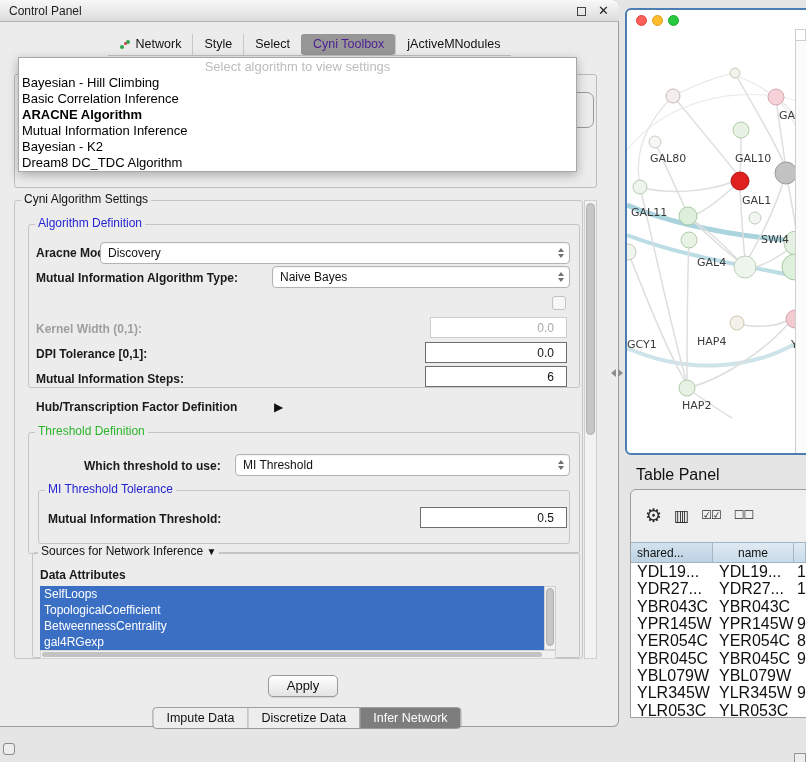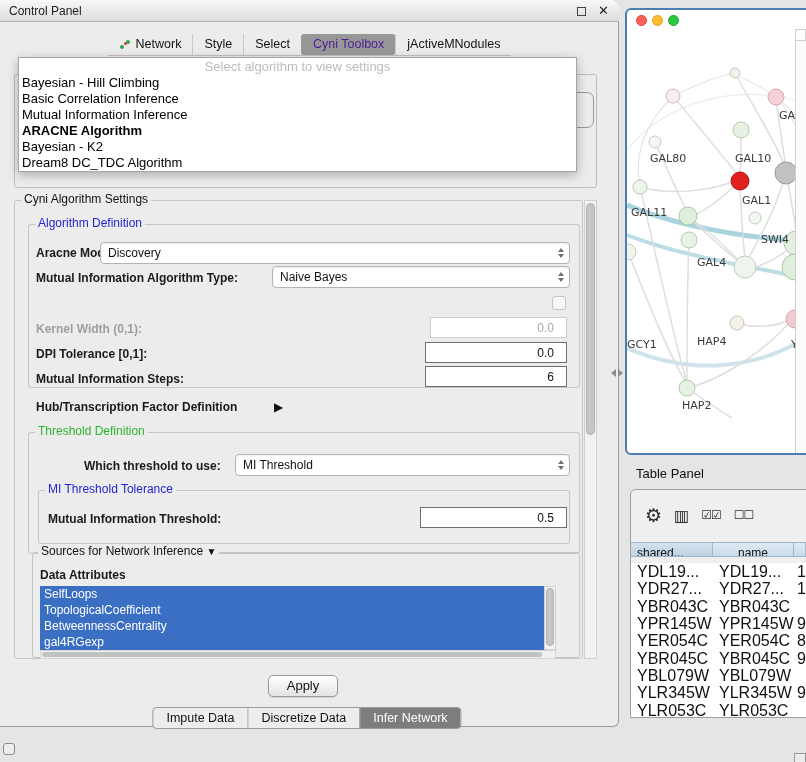--- a/index.html
+++ b/index.html
@@ -82,28 +82,28 @@
   .tl{position:absolute;top:15px;width:11px;height:11px;border-radius:50%}
   .tl.red{left:636px;background:#ff5f57;border:1px solid #e0443e}
   .tl.yel{left:652px;background:#ffbd2e;border:1px solid #dea123}
   .tl.grn{left:668px;background:#28c940;border:1px solid #1dad2b}
   #net-svg{position:absolute;left:627px;top:30px;width:168px;height:421px}
   #net-svg text{font-family:"DejaVu Sans",sans-serif;font-size:11px;fill:#3a3a3a}
   .net-scroll{left:795px;top:29px;width:11px;height:424px;background:#fbfbfb;border-left:1px solid #cfcfcf}
   .net-scroll-box{left:795px;top:29px;width:11px;height:12px;background:#fff;border:1px solid #cfcfcf}
 
   
-  .tp-title{left:636px;top:466px;font-size:13px;color:#111}
+  .tp-title{left:636px;top:466px;font-size:16px;color:#111}
   .tpanel{left:630px;top:489px;width:177px;height:229px;background:#efefef;border:1px solid #9f9f9f;border-radius:6px 0 0 0;overflow:hidden}
   .tp-toolbar{position:absolute;left:14px;top:10px;display:flex;gap:13px;align-items:center;height:30px}
   .tb-ico{color:#2b2b2b;letter-spacing:-1px}
   .tb-ico.gear{font-size:19px}
   .tb-ico.cols{font-size:16px}
   .tb-ico.pair{font-size:12px}
-  .tp-head{position:absolute;left:0;top:52px;right:0;height:15px;display:flex;border-top:1px solid #9fb4c7;border-bottom:1px solid #9fb4c7}
+  .tp-head{position:absolute;left:0;top:52px;right:0;height:21px;display:flex;border-top:1px solid #9fb4c7;border-bottom:1px solid #9fb4c7}
   .hcell{height:100%;border-right:1px solid #a3b7c8;background:linear-gradient(#dfeaf3,#c9dbe9);font-size:12px;line-height:20px;overflow:hidden;white-space:nowrap}
   .hcell.c0{width:82px;padding-left:6px;background:linear-gradient(#d3e2ee,#bdd2e4)}
   .hcell.c1{width:81px;text-align:center}
   .hcell.c2{flex:1}
   .tp-body{position:absolute;left:0;top:73px;right:0;bottom:0;background:#fff;overflow:hidden}
   .trow{display:flex;height:17.34px;font-size:16px;line-height:17px;background:#fff}
   .tcell{overflow:hidden;white-space:nowrap}
   .tcell.c0{width:82px;padding-left:6px}
   .tcell.c1{width:81px;padding-left:6px}
   .tcell.c2{flex:1;padding-left:3px}
@@ -148,22 +148,22 @@
   </div>
 
   <div class="abs hidden-group"></div>
   <div class="abs btn-fragment"></div>
 
   <div class="abs algo-popup">
     <div class="algo-ph">Select algorithm to view settings</div>
     <div id="algo-options">
         <div class="opt">Bayesian - Hill Climbing</div>
         <div class="opt">Basic Correlation Inference</div>
+        <div class="opt bold">ARACNE Algorithm</div>
         <div class="opt">Mutual Information Inference</div>
-        <div class="opt bold">ARACNE Algorithm</div>
         <div class="opt">Bayesian - K2</div>
         <div class="opt">Dream8 DC_TDC Algorithm</div>
       </div>
   </div>
 
   <div class="group" style="left:14px;top:200px;width:569px;height:459px"></div>
   <span class="gtitle" style="left:21px;top:192px">Cyni Algorithm Settings</span>
   <div class="vscroll" style="left:584px;top:200px;width:13px;height:459px">
     <div class="thumb" style="top:2px;height:232px"></div>
   </div>

